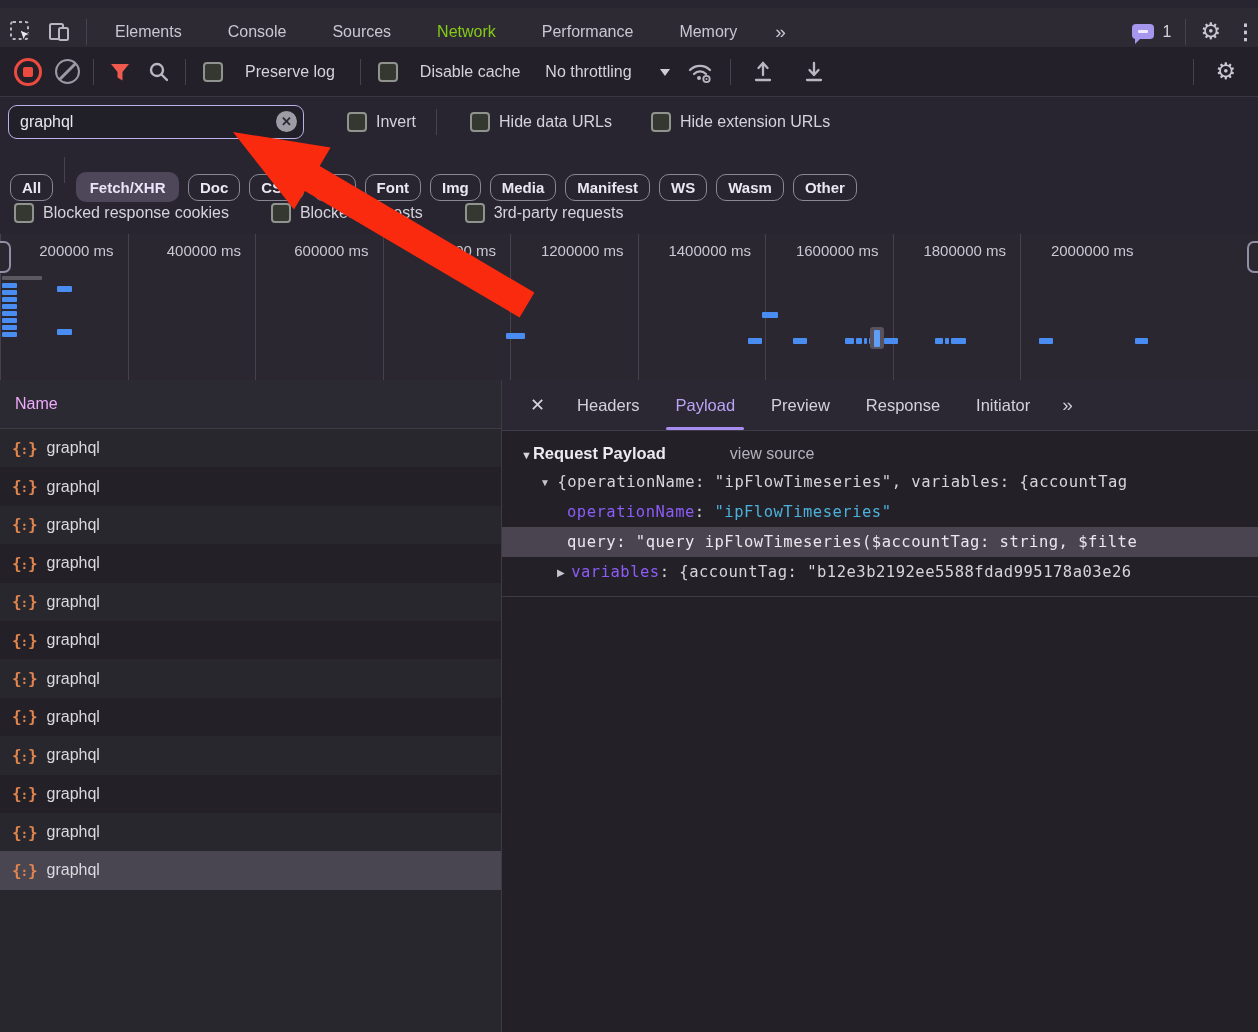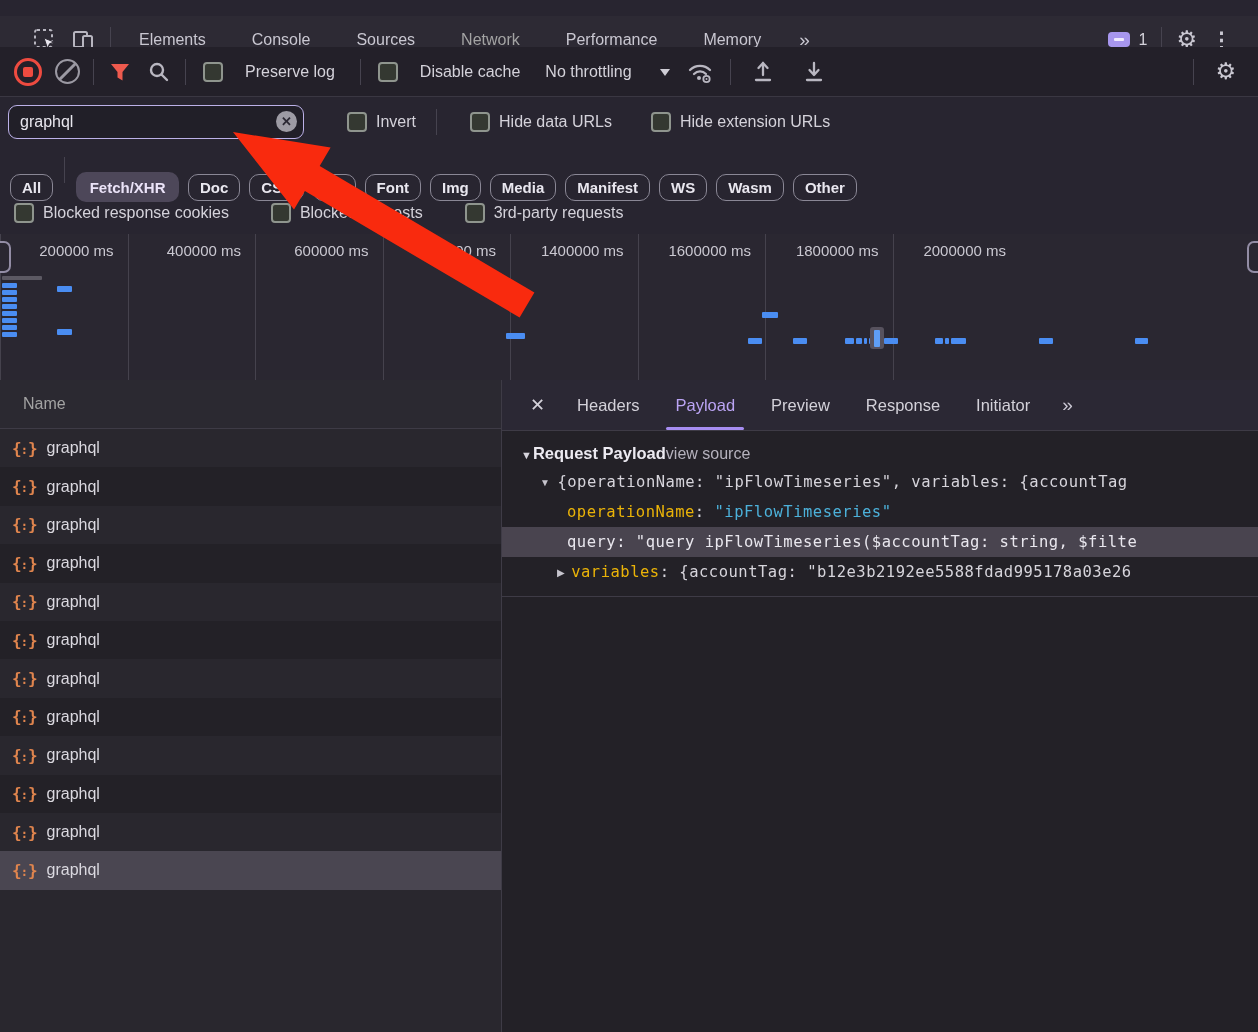--- a/index.html
+++ b/index.html
@@ -1,25 +1,25 @@
 <!DOCTYPE html>
 <html><head>
 <meta charset="utf-8">
 <style>
   html,body{margin:0;padding:0;background:#1a181e;}
   .app{position:relative;width:1258px;height:1032px;overflow:hidden;background:#282530;
        font-family:"Liberation Sans",sans-serif;color:#d4d2da;-webkit-font-smoothing:antialiased;}
   .row{position:absolute;left:0;right:0;display:flex;align-items:center;}
   .vdiv{width:1px;height:26px;background:#46434f;flex:none;}
   
-  .topbar{top:16px;height:47px;background:#2d2a34;border-bottom:1px solid #1d1b22;padding:0 26px;gap:0;}
+  .topbar{top:8px;height:47px;background:#2d2a34;border-bottom:1px solid #1d1b22;padding:0 2px;gap:0;}
   .icon-btn{flex:none;display:flex;align-items:center;justify-content:center;width:38px;height:34px;}
   .tabs{display:flex;align-items:center;height:100%;margin-left:28px;gap:46px;flex:none;}
   .tab{position:relative;height:100%;display:flex;align-items:center;font-size:16px;color:#c9c7d1;cursor:default;white-space:nowrap;}
-  .tab.selected{color:#a3a3a3;}
+  .tab.selected{color:#84cc16;}
   .tab.selected::after{content:"";position:absolute;left:-26px;right:-26px;bottom:0;height:4px;border-radius:3px 3px 0 0;background:#ab90f2;}
   .chev{font-size:19px;color:#c9c7d1;letter-spacing:-2px;margin-left:38px;}
   .topbar-right{margin-left:auto;display:flex;align-items:center;gap:14px;}
   .bubble{position:relative;width:22px;height:15px;border-radius:4px;background:#a796ee;}
   .bubble::before{content:"";position:absolute;left:6px;top:6px;width:10px;height:2.5px;background:#efeafe;border-radius:1px;}
   .bubble::after{content:"";position:absolute;left:3px;bottom:-5px;border:4px solid transparent;border-top-color:#a796ee;border-left-color:#a796ee;}
   .count{font-size:16px;color:#d4d2da;margin-left:-6px;}
   .gear{font-size:23px;color:#c9c7d1;line-height:1;}
   .dots{font-size:21px;color:#c9c7d1;font-weight:bold;}
   
@@ -58,21 +58,21 @@
   .tbars{position:absolute;inset:0;}
   .bar{position:absolute;background:#4a8df2;border-radius:1px;}
   .bar.gray{background:#5c5963;}
   .bar-sel-wrap{position:absolute;background:#57525e;border-radius:3px;display:flex;align-items:center;justify-content:center;}
   .bar-sel-inner{width:6px;height:calc(100% - 5px);background:#5f9ef5;border-radius:1px;}
   .grip{position:absolute;top:7px;width:13px;height:28px;border:2px solid #938da5;border-radius:7px;background:#2a2731;}
   .grip.left{left:-6px;} .grip.right{right:-6px;}
   
   .main{position:absolute;top:380px;left:0;right:0;bottom:0;display:flex;}
   .left-pane{position:relative;width:501px;flex:none;border-right:1px solid #3e3b46;background:#29272e;}
-  .name-header{height:48px;display:flex;align-items:center;padding-left:23px;font-size:16px;color:#a3a3a3;
+  .name-header{height:48px;display:flex;align-items:center;padding-left:15px;font-size:16px;color:#f0abfc;
       background:#2b2931;border-bottom:1px solid #3e3b46;}
   .nrow{height:38.4px;display:flex;align-items:center;padding-left:12px;background:#29272e;}
   .nrow.alt{background:#232127;}
   .nrow.rowsel{background:#4a4651;}
   .json-icon{color:#e0854e;font-family:"DejaVu Sans Mono",monospace;font-weight:bold;font-size:16px;letter-spacing:-1px;flex:none;}
   .json-icon i{font-style:normal;font-size:12px;letter-spacing:0;}
   .nlabel{font-size:16px;color:#dbd9e0;margin-left:10px;}
   .right-pane{position:relative;flex:1;background:#232127;overflow:hidden;}
   
   .dtabs{height:50px;display:flex;align-items:center;background:#2b2834;border-bottom:1px solid #3e3b46;padding:0 14px;gap:0;}
@@ -80,28 +80,28 @@
   .dtabwrap{display:flex;height:100%;gap:0;}
   .dtab{position:relative;height:100%;display:flex;align-items:center;padding:0 18px;font-size:16.5px;color:#d3d1d9;white-space:nowrap;}
   .dtab.selected{color:#bba4f4;}
   .dtab.selected::after{content:"";position:absolute;left:9px;right:9px;bottom:0;height:3.5px;border-radius:2px;background:#a78df2;}
   .dchev{font-size:19px;color:#cbc8d4;letter-spacing:-2px;margin-left:14px;}
   
   .payload{position:absolute;top:50px;left:0;right:0;bottom:0;}
   .pl-section{display:flex;align-items:baseline;padding:14px 0 4px 19px;}
   .tri{font-size:11px;color:#d6d4dc;flex:none;}
   .pl-title{font-size:16.5px;font-weight:bold;color:#eceaf1;margin-left:1px;white-space:nowrap;}
-  .pl-viewsource{font-size:16px;color:#b5b2bd;}
+  .pl-viewsource{font-size:16px;color:#b5b2bd;margin-left:64px;}
   .mono,.pl-line{font-family:"DejaVu Sans Mono",monospace;font-size:15.5px;letter-spacing:0.5px;}
   .pl-line{height:30px;display:flex;align-items:center;white-space:nowrap;overflow:hidden;color:#d6d4db;}
   .pl-line .tri2{font-size:10px;color:#c6c4cd;font-family:"Liberation Sans",sans-serif;flex:none;}
   .l1{padding-left:38px;} .l1 .tri2{margin-right:7px;}
   .l2{padding-left:65px;}
   .l4{padding-left:55px;} .l4 .tri2{margin-right:6px;}
-  .key{color:#eab308;} .white{color:#d6d4db;} .cyan{color:#4cb1da;}
+  .key{color:#8b5cf6;} .white{color:#d6d4db;} .cyan{color:#4cb1da;}
   .hl{background:#49444f;color:#e9e7ee;}
   .hl .key{color:#e9e7ee;}
   .pl-divider{margin-top:9px;border-top:1px solid #3e3b46;}
   
   svg.ic{display:block;}
   
   .arrow-overlay{position:absolute;left:0;top:0;pointer-events:none;z-index:50;}
 </style>
 </head>
 <body>
@@ -244,20 +244,21 @@
       <span class="cb-label">3rd-party requests</span>
     </div>
   </div>
 
   <div class="row timeline">
     <div class="tcols">
         <div class="tcell">200000 ms</div>
         <div class="tcell">400000 ms</div>
         <div class="tcell">600000 ms</div>
         <div class="tcell">800000 ms</div>
+        <div class="tcell">1200000 ms</div>
         <div class="tcell">1400000 ms</div>
         <div class="tcell">1600000 ms</div>
         <div class="tcell">1800000 ms</div>
         <div class="tcell">2000000 ms</div>
       </div>
     <div class="tbars">
         <div class="bar gray" style="left: 2px; top: 42px; width: 40px; height: 4px;"></div>
         <div class="bar" style="left: 2px; top: 49px; width: 15px; height: 5px;"></div>
         <div class="bar" style="left: 2px; top: 56px; width: 15px; height: 5px;"></div>
         <div class="bar" style="left: 2px; top: 63px; width: 15px; height: 5px;"></div>

